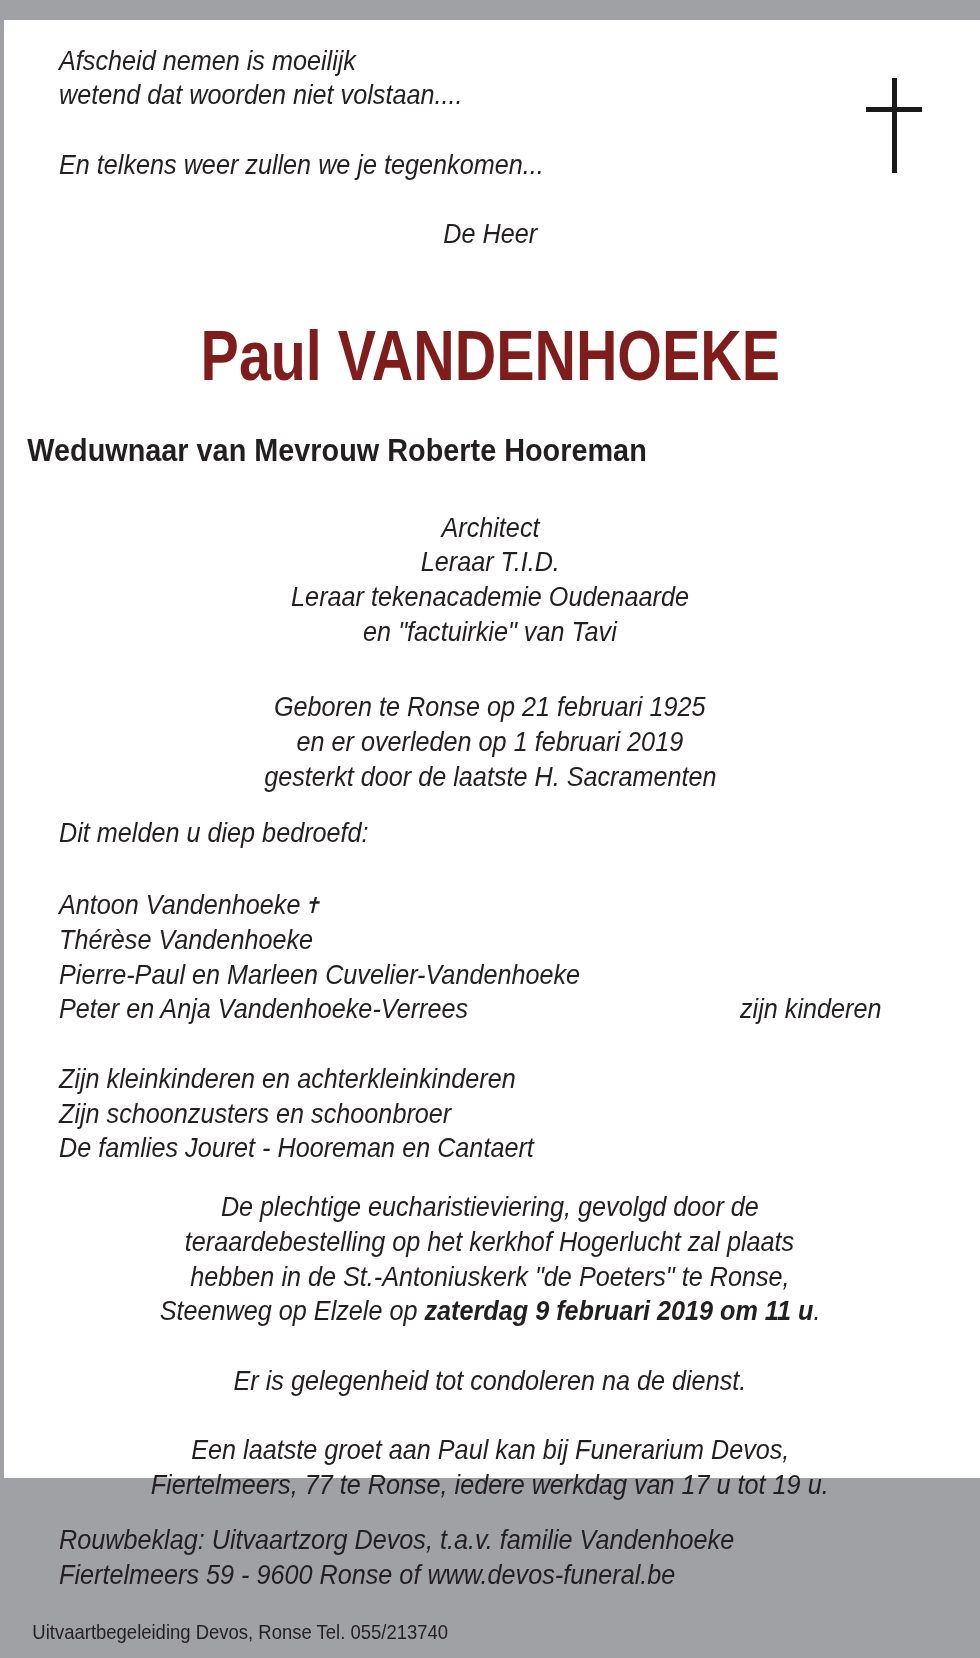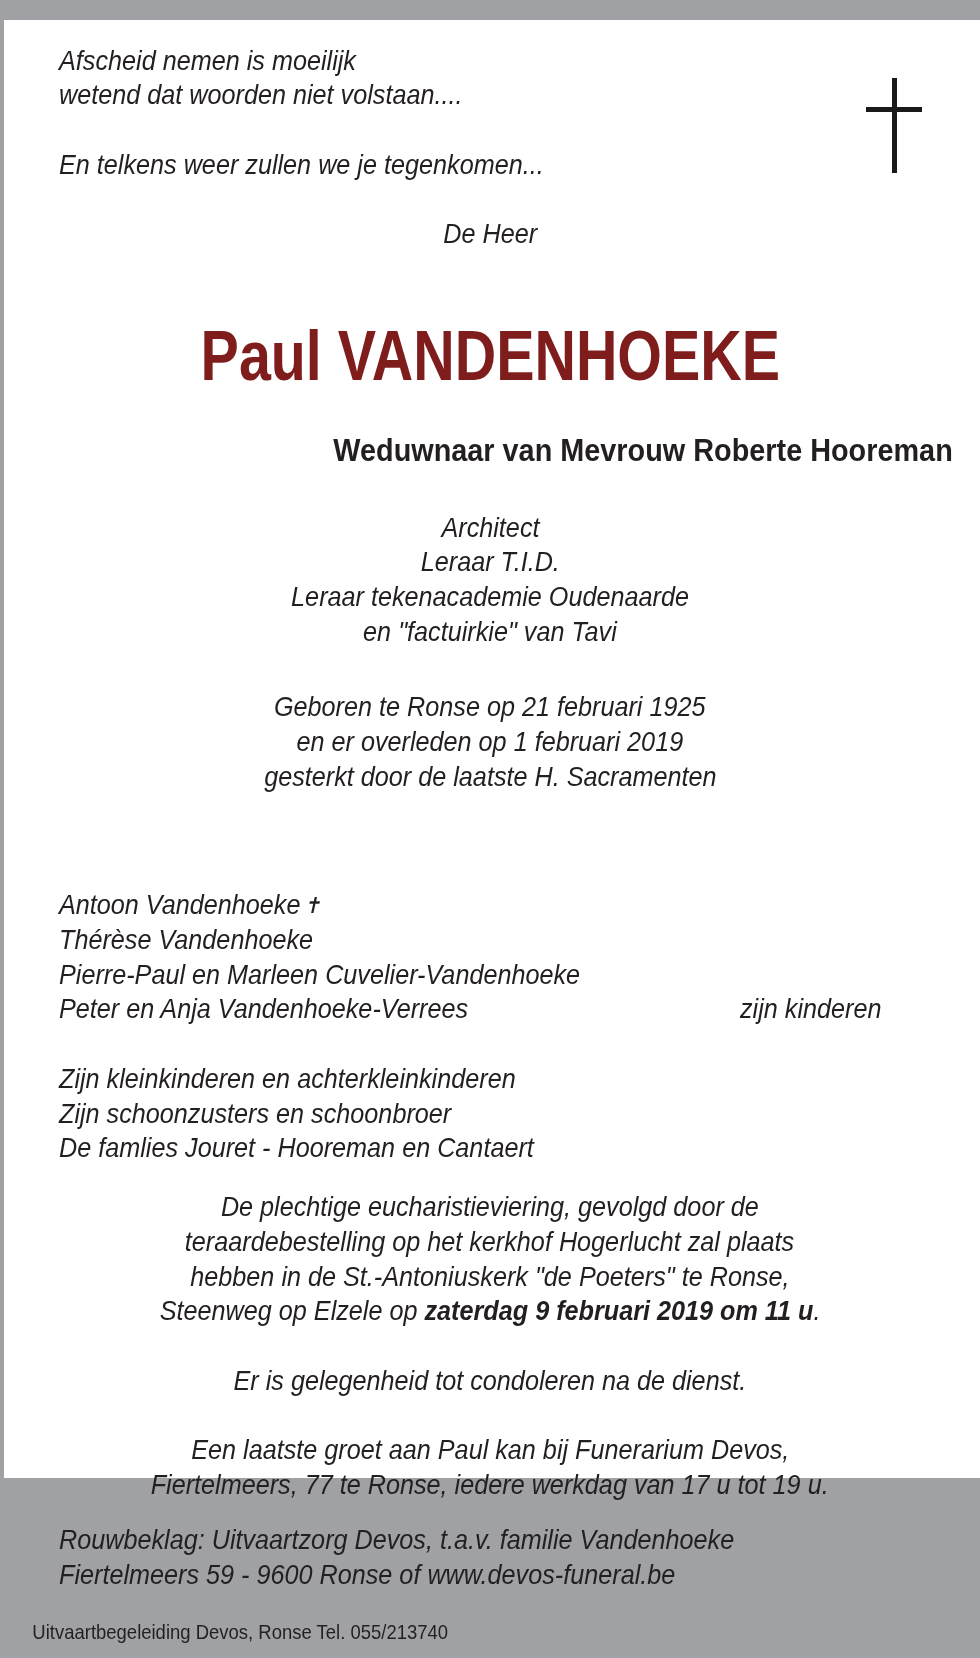--- a/index.html
+++ b/index.html
@@ -22,21 +22,21 @@
   .center { left: 0; width: 972px; text-align: center; }
   .left { left: 55px; }
   .cross-v { position: absolute; left: 888px; top: 58px; width: 5px; height: 95px; background: #1a1a1a; }
   .cross-h { position: absolute; left: 862px; top: 87px; width: 56px; height: 5px; background: #1a1a1a; }
   .name {
     position: absolute; left: 0; width: 972px; top: 296px; text-align: center;
     font-size: 70px; line-height: 80px; font-weight: bold; color: #7f1d1d;
   }
   .name span { display: inline-block; transform: scaleX(0.82); transform-origin: center; }
   .widow {
-    position: absolute; left: 0; width: 972px; top: 411px; text-align: right;
+    position: absolute; left: 0; width: 972px; top: 411px; text-align: left;
     font-size: 31px; line-height: 40px; font-weight: bold;
   }
   .widow span { display: inline-block; transform: scaleX(0.93); }
   .bold { font-weight: bold; }
   .divider { position: absolute; left: 31px; top: 1587px; width: 914px; height: 2px; background: #a0a1a5; }
   .footer {
     position: absolute; left: 0; width: 972px; top: 1598px; 
     font-size: 21px; line-height: 28px;
   }
   .footer span { display: inline-block; transform: scaleX(0.88); }
@@ -70,20 +70,21 @@
     <div class="ln it center" style="top:559px"><span class="sqc">Leraar tekenacademie Oudenaarde</span></div>
     <div class="ln it center" style="top:594px"><span class="sqc">en "factuirkie" van Tavi</span></div>
   </div>
 
   <div>
     <div class="ln center" style="top:669px"><span class="sqc">Geboren te Ronse op 21 februari 1925</span></div>
     <div class="ln center" style="top:704px"><span class="sqc">en er overleden op 1 februari 2019</span></div>
     <div class="ln center" style="top:739px"><span class="sqc">gesterkt door de laatste H. Sacramenten</span></div>
   </div>
 
+  <div class="ln left" style="top:795px"><span class="sq">Dit melden u diep bedroefd:</span></div>
 
   <div>
     <div class="ln left" style="top:867px"><span class="sq"><span>Antoon Vandenhoeke</span><span class="dagger">✝</span></span></div>
     <div class="ln left" style="top:902px"><span class="sq">Thérèse Vandenhoeke</span></div>
     <div class="ln left" style="top:937px"><span class="sq">Pierre-Paul en Marleen Cuvelier-Vandenhoeke</span></div>
     <div class="ln left" style="top:971px"><span class="sq">Peter en Anja Vandenhoeke-Verrees</span></div>
     <div class="ln it" style="top:971px; left:736px"><span class="sq">zijn kinderen</span></div>
   </div>
 
   <div>

